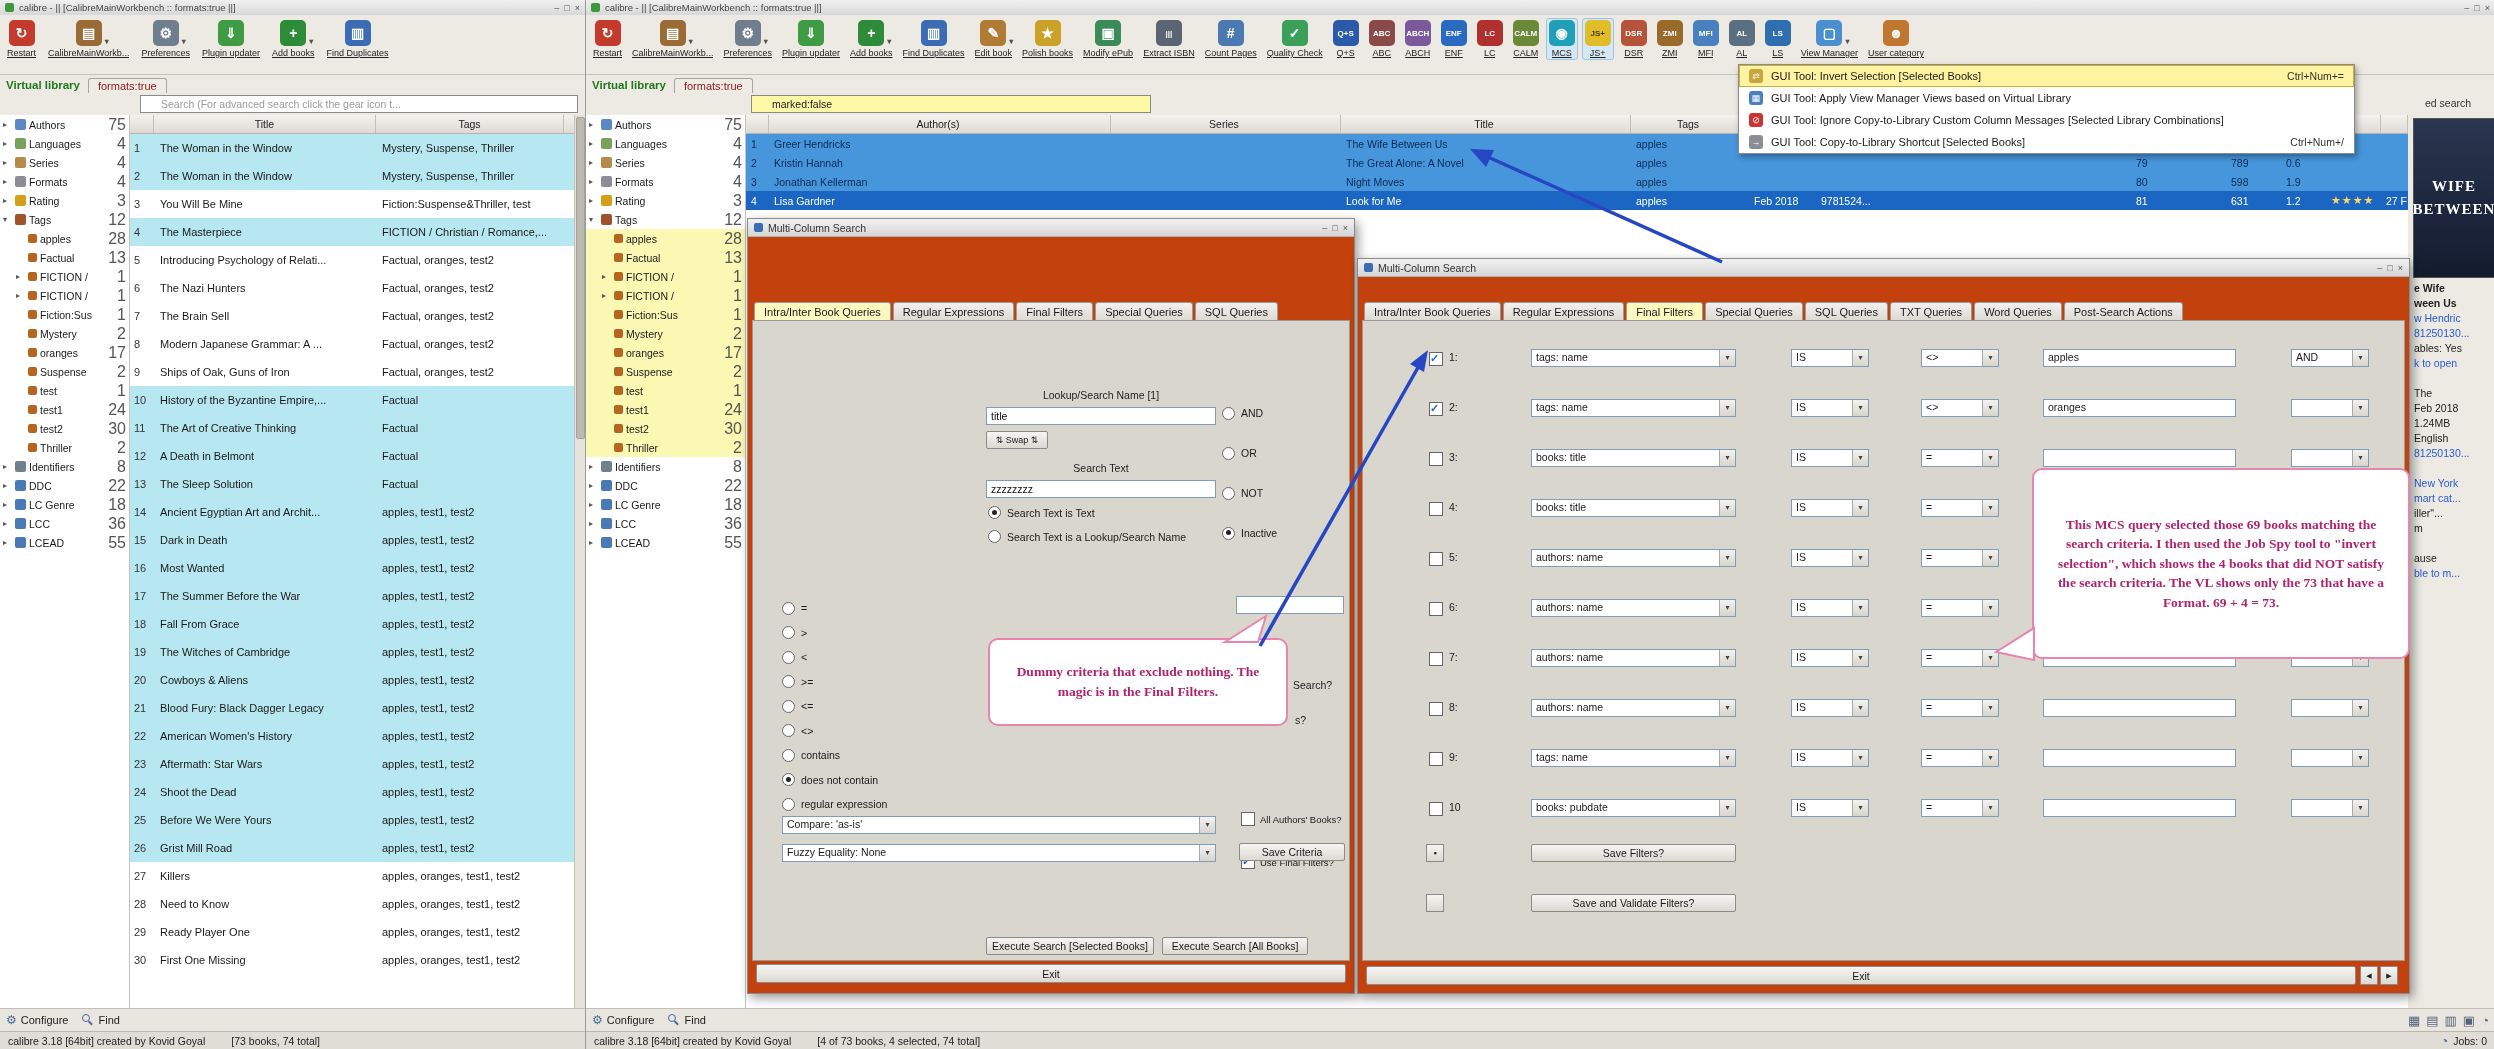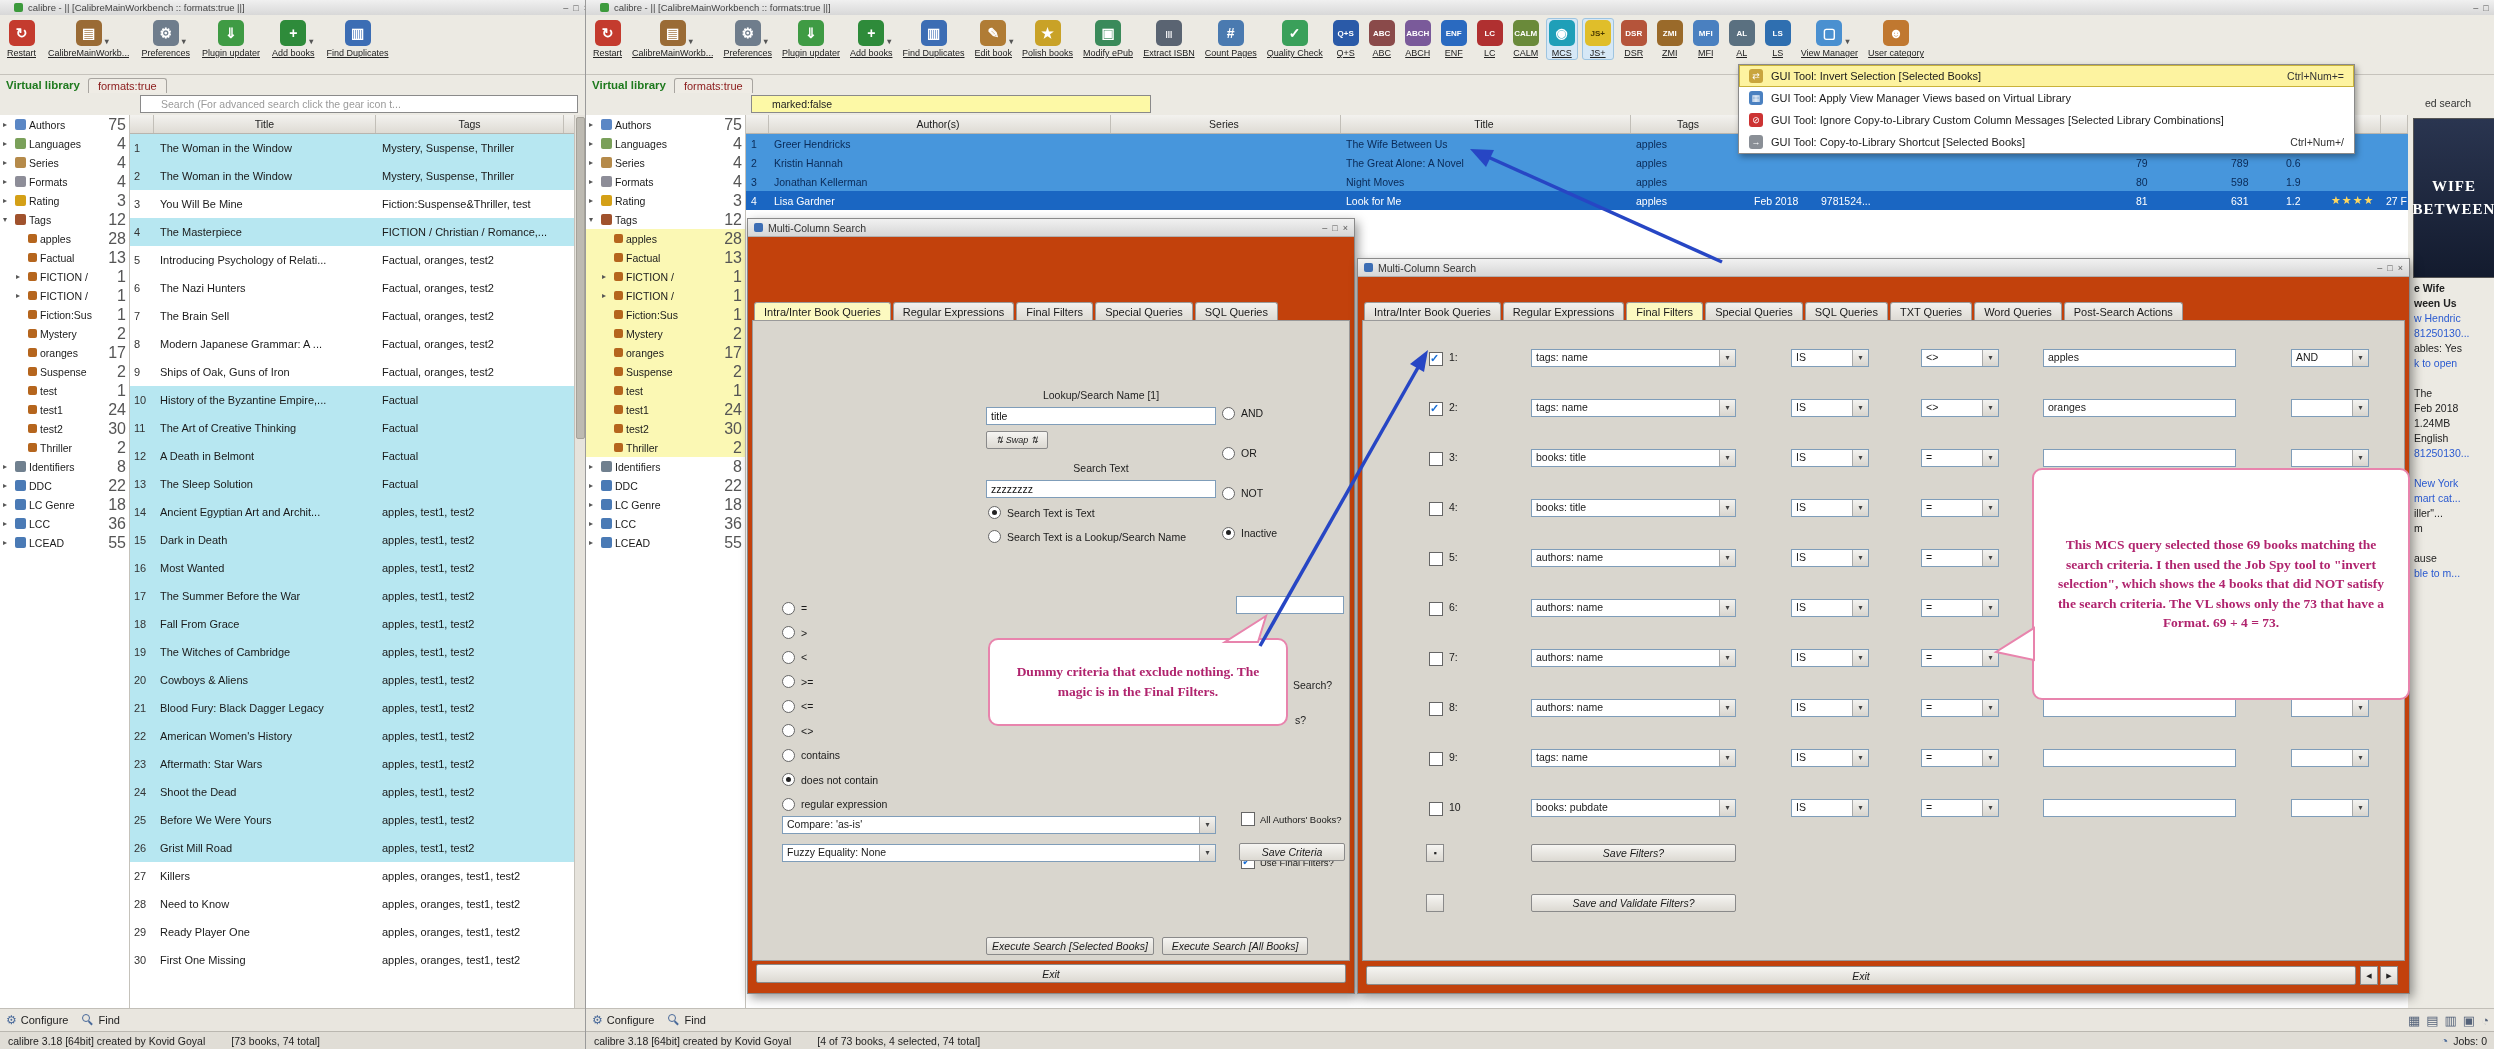--- a/index.html
+++ b/index.html
@@ -3,21 +3,21 @@
 <meta charset="utf-8">
 <style>
   html,body{margin:0;padding:0;background:#888;}
   .stage{position:relative;width:2494px;height:1049px;background:#e4e1da;
          font-family:"Liberation Sans",sans-serif;color:#1a1a1a;overflow:hidden;font-size:11px;}
   .abs{position:absolute;}
 
   
   .win{background:#eceae3;border-right:1px solid #9a9a9a;}
   .titlebar{background:linear-gradient(#f0f0f0,#d8d8d8);border-bottom:1px solid #b0b0b0;
-            display:flex;align-items:center;gap:5px;padding:0 14px;font-size:9.5px;color:#444;}
+            display:flex;align-items:center;gap:5px;padding:0 5px;font-size:9.5px;color:#444;}
   .cal-ico{width:9px;height:9px;background:#3c9a3c;border-radius:2px;display:inline-block;}
   .wtitle{white-space:nowrap;overflow:hidden;}
   .winbtns{margin-left:auto;display:flex;gap:5px;font-size:9px;color:#555;}
   .winbtns span{cursor:default;}
 
   
   .toolbar{display:flex;align-items:flex-start;gap:6px;padding:3px 4px;background:#eceae3;
            border-bottom:1px solid #c6c3bc;overflow:hidden;}
   .tool{display:flex;flex-direction:column;align-items:center;min-width:0;padding:1px 2px;border:1px solid transparent;}
   .tool.pressed{background:#d6e8f6;border:1px solid #9ec4e0;border-radius:3px;}
@@ -97,21 +97,21 @@
   .dlg-ico{width:9px;height:9px;background:#3c6db4;border-radius:2px;}
   .tabs{display:flex;align-items:flex-end;gap:2px;}
   .tab{border:1px solid #9a9a9a;border-bottom:none;background:linear-gradient(#f2f1ee,#dcd9d2);
        padding:3px 9px;font-size:11px;border-radius:3px 3px 0 0;white-space:nowrap;}
   .tab.active{background:#fcf9c0;}
   .gbox{border:1px solid #9a9a9a;background:#d9d6ce;}
   .field{box-sizing:border-box;height:18px;background:#fff;border:1px solid #7f9db9;font-size:10.5px;
          font-family:"Liberation Sans",sans-serif;padding:1px 4px;color:#111;}
   .btn{box-sizing:border-box;display:flex;align-items:center;justify-content:center;height:18px;
        background:linear-gradient(#f6f5f2,#dcd9d2);border:1px solid #8a8a8a;border-radius:2px;
-       font-size:10.5px;white-space:nowrap;padding:0 6px;font-style:italic;}
+       font-size:10.5px;white-space:nowrap;padding:0 6px;}
   .centerlabel{text-align:center;font-size:10.5px;color:#222;}
   .combo{box-sizing:border-box;height:18px;background:#fff;border:1px solid #7f9db9;display:flex;font-size:10.5px;}
   .combo .ct{flex:1;padding:1px 4px;overflow:hidden;white-space:nowrap;}
   .combo .ca{width:15px;flex:none;background:linear-gradient(#f4f3f0,#d8d5ce);border-left:1px solid #a8a8a8;
              text-align:center;color:#444;}
   .combo .ca::after{content:"▾";font-size:8px;line-height:16px;}
   .radio-row{display:flex;align-items:center;gap:6px;}
   .radio{width:11px;height:11px;border:1px solid #666;border-radius:50%;background:#fff;position:relative;flex:none;}
   .radio-row.sel .radio::after{content:"";position:absolute;left:2.5px;top:2.5px;width:5px;height:5px;border-radius:50%;background:#222;}
   .rlabel{font-size:10.5px;white-space:nowrap;}
@@ -1370,21 +1370,21 @@
     <span class="abs btn" style="left:173px;top:635px;width:205px">Save and Validate Filters?</span>
 
     <span class="abs btn" style="left:8px;top:707px;width:990px;height:19px">Exit</span>
     <span class="abs sq-btn left" style="left:1002px;top:707px;height:19px"></span>
     <span class="abs sq-btn right" style="left:1022px;top:707px;height:19px"></span>
   </div>
 
   <div class="abs bubble" style="left:988px;top:638px;width:300px;height:88px">
     <span>Dummy criteria that exclude nothing.  The magic is in the Final Filters.</span>
   </div>
-  <div class="abs bubble" style="left:2032px;top:468px;width:378px;height:232px">
+  <div class="abs bubble" style="left:2032px;top:468px;width:378px;height:191px">
     <span>This MCS query selected those 69 books matching the search criteria.  I then used the Job Spy tool to "invert selection", which shows the 4 books that did NOT satisfy the search criteria.  The VL shows only the 73 that have a Format.  69 + 4 = 73.</span>
   </div>
 
   <svg class="abs" style="left:0;top:0;pointer-events:none" width="2494" height="1049">
     <polygon points="1225,642 1258,642 1266,616" fill="#ffffff" stroke="#e884ad" stroke-width="2"></polygon>
     <polygon points="2034,628 2034,660 1996,652" fill="#ffffff" stroke="#e884ad" stroke-width="2"></polygon>
     <line x1="1260" y1="646" x2="1420" y2="364" stroke="#2746c4" stroke-width="3.5"></line>
     <polygon points="1428,350 1424,372 1410,364" fill="#2746c4"></polygon>
     <line x1="1722" y1="262" x2="1488" y2="157" stroke="#2746c4" stroke-width="3.5"></line>
     <polygon points="1470,149 1494,150 1486,167" fill="#2746c4"></polygon>

